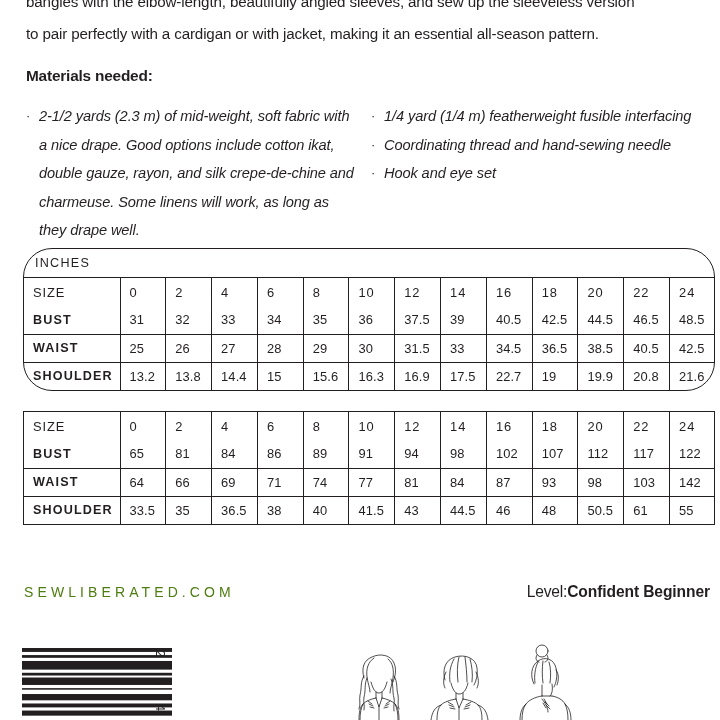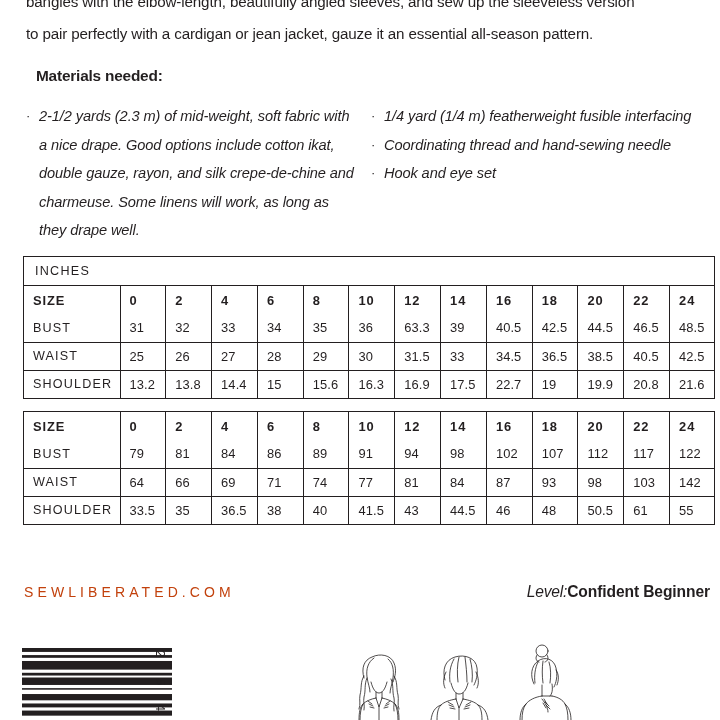--- a/index.html
+++ b/index.html
@@ -28,21 +28,21 @@
     color: #231f20;
   }
   #intro-paragraph .clipped-line {
     display: block;
     white-space: nowrap;
   }
 
   
   #materials-heading {
     position: absolute;
-    left: 36px;
+    left: 26px;
     top: 67px;
     font-size: 15.4px;
     font-weight: bold;
     letter-spacing: -0.2px;
   }
 
   
   .materials-cols {
     position: absolute;
     top: 102px;
@@ -75,21 +75,21 @@
   .materials-col-left .mat-text { max-width: 320px; }
 
   
   .size-table-wrap {
     position: absolute;
     left: 23px;
     width: 692px;
     box-sizing: border-box;
     border: 1px solid #231f20;
   }
-  #table-inches-wrap  { top: 256px; }
+  #table-inches-wrap  { top: 248px; border-radius: 29px; }
   #table-cm-wrap      { top: 411px; }
 
   table.size-table {
     border-collapse: collapse;
     width: 100%;
     table-layout: fixed;
   }
   table.size-table caption {
     caption-side: top;
     text-align: left;
@@ -112,48 +112,49 @@
     color: #231f20;
     font-weight: normal;
     box-sizing: border-box;
   }
   table.size-table tr:last-child th,
   table.size-table tr:last-child td { border-bottom: none; }
   table.size-table td:last-child,
   table.size-table th:last-child { border-right: none; }
 
   table.size-table thead th {
-    font-weight: bold;
+    font-weight: normal;
     letter-spacing: 0.9px;
   }
   table.size-table tbody th {
     letter-spacing: 1.15px;
     font-size: 12.6px;
+    font-weight: bold;
   }
   col.rowlabel-col { width: 96px; }
   col.data-col     { width: 45.8px; }
 
   
   #site-url {
     position: absolute;
     left: 24px;
     top: 584px;
     font-size: 14px;
     letter-spacing: 4.1px;
-    color: #c2410c;
+    color: #4d7c0f;
   }
   #level-line {
     position: absolute;
     right: 10px;
     top: 583px;
     font-size: 15.6px;
     letter-spacing: -0.2px;
     white-space: nowrap;
   }
-  #level-label { font-weight: normal; font-style: italic; }
+  #level-label { font-weight: normal; }
   #level-value { font-weight: bold; letter-spacing: -0.1px; }
 
   
   #barcode {
     position: absolute;
     left: 22px;
     top: 648px;
     width: 150px;
     height: 72px;
   }
@@ -180,21 +181,21 @@
     top: 640px;
     width: 260px;
     height: 80px;
   }
 </style>
 </head>
 <body>
 
 <div id="intro-paragraph">
   <span class="clipped-line">bangles with the elbow-length, beautifully angled sleeves, and sew up the sleeveless version</span>
-  <span class="clipped-line">to pair perfectly with a cardigan or jean jacket, gauze it an essential all-season pattern.</span>
+  <span class="clipped-line">to pair perfectly with a cardigan or with jacket, making it an essential all-season pattern.</span>
 </div>
 
 <div id="materials-heading">Materials needed:</div>
 
 <div class="materials-cols">
   <div class="materials-col-left">
     <div class="mat-item">
       <span class="mat-bullet">·</span>
       <span class="mat-text">2-1/2 yards (2.3 m) of mid-weight, soft fabric with a nice drape. Good options include cotton ikat, double gauze, rayon, and silk crepe-de-chine and charmeuse. Some linens will work, as long as they drape well.</span>
     </div>
@@ -254,21 +255,21 @@
     </thead>
     <tbody>
         <tr>
           <th scope="row">BUST</th>
           <td>31</td>
           <td>32</td>
           <td>33</td>
           <td>34</td>
           <td>35</td>
           <td>36</td>
-          <td>63.3</td>
+          <td>37.5</td>
           <td>39</td>
           <td>40.5</td>
           <td>42.5</td>
           <td>44.5</td>
           <td>46.5</td>
           <td>48.5</td>
         </tr>
         <tr>
           <th scope="row">WAIST</th>
           <td>25</td>
@@ -337,21 +338,21 @@
           <th>16</th>
           <th>18</th>
           <th>20</th>
           <th>22</th>
           <th>24</th>
         </tr>
     </thead>
     <tbody>
         <tr>
           <th scope="row">BUST</th>
-          <td>79</td>
+          <td>65</td>
           <td>81</td>
           <td>84</td>
           <td>86</td>
           <td>89</td>
           <td>91</td>
           <td>94</td>
           <td>98</td>
           <td>102</td>
           <td>107</td>
           <td>112</td>

